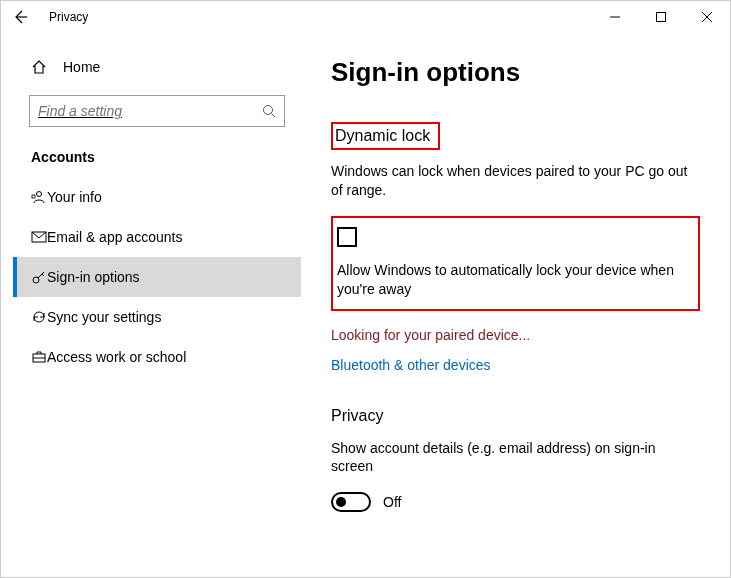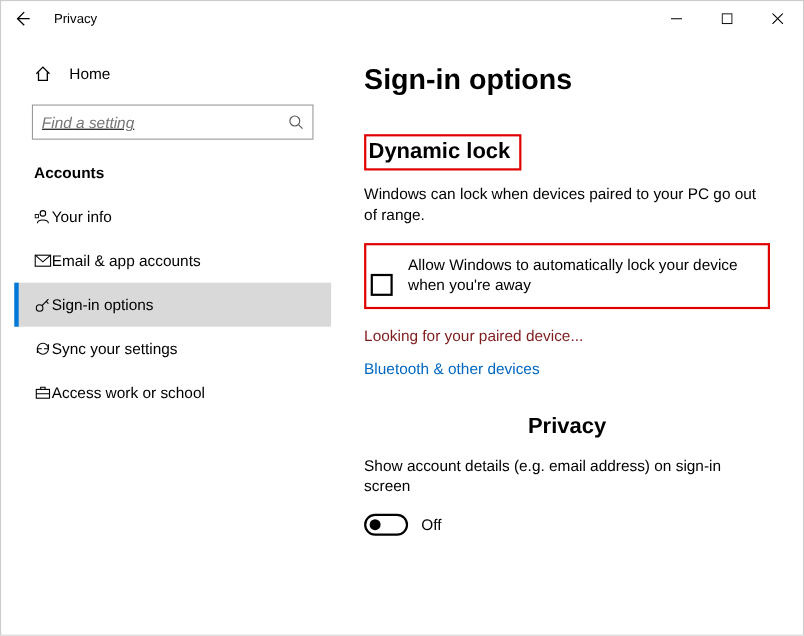--- a/index.html
+++ b/index.html
@@ -61,23 +61,23 @@
     }
     .nav-item .icon { width:16px; display:flex; justify-content:center; color:#000; }
     .nav-item.selected { background: #d9d9d9; }
     .nav-item.selected::before {
       content:""; position:absolute; left:0; top:0; bottom:0; width:4px; background:#0078d7;
     }
     .content {
       flex:1; padding: 24px 30px 0 30px; overflow:hidden;
     }
     .page-title { font-size: 26px; font-weight: 600; margin-bottom: 34px; }
-    .section-title { font-size: 20px; font-weight: 700; margin-bottom: 14px; text-align: center; }
+    .section-title { font-size: 16px; font-weight: 400; margin-bottom: 14px; }
     .desc { font-size: 14px; margin-bottom: 16px; line-height: 1.35; }
-    .checkbox-row { display:flex; gap: 14px; padding: 8px 4px 10px 4px; align-items: flex-end; }
+    .checkbox-row { display:flex; gap: 14px; padding: 8px 4px 10px 4px; align-items: flex-start; flex-direction: column; }
     .checkbox { width:20px; height:20px; border:2px solid #000; flex-shrink:0; cursor:pointer; margin-top:1px; }
     .checkbox-label { font-size:14px; line-height:1.35; }
     .hl-red { border: 2px solid #e00000; display:inline-block; padding: 3px 8px 3px 2px; margin-bottom:12px; }
     .hl-red-row { border: 2px solid #e00000; margin-bottom: 16px; }
     .red-text { color: #7f1d1d; margin-bottom: 14px; }
     .link { color: #0067c0; cursor:pointer; margin-bottom: 14px; }
     .section2 { margin-top: 34px; }
     .toggle-row { display:flex; align-items:center; gap: 12px; margin-top: 8px; }
     .toggle {
       width: 40px; height: 20px; border: 2px solid #000; border-radius: 10px;

